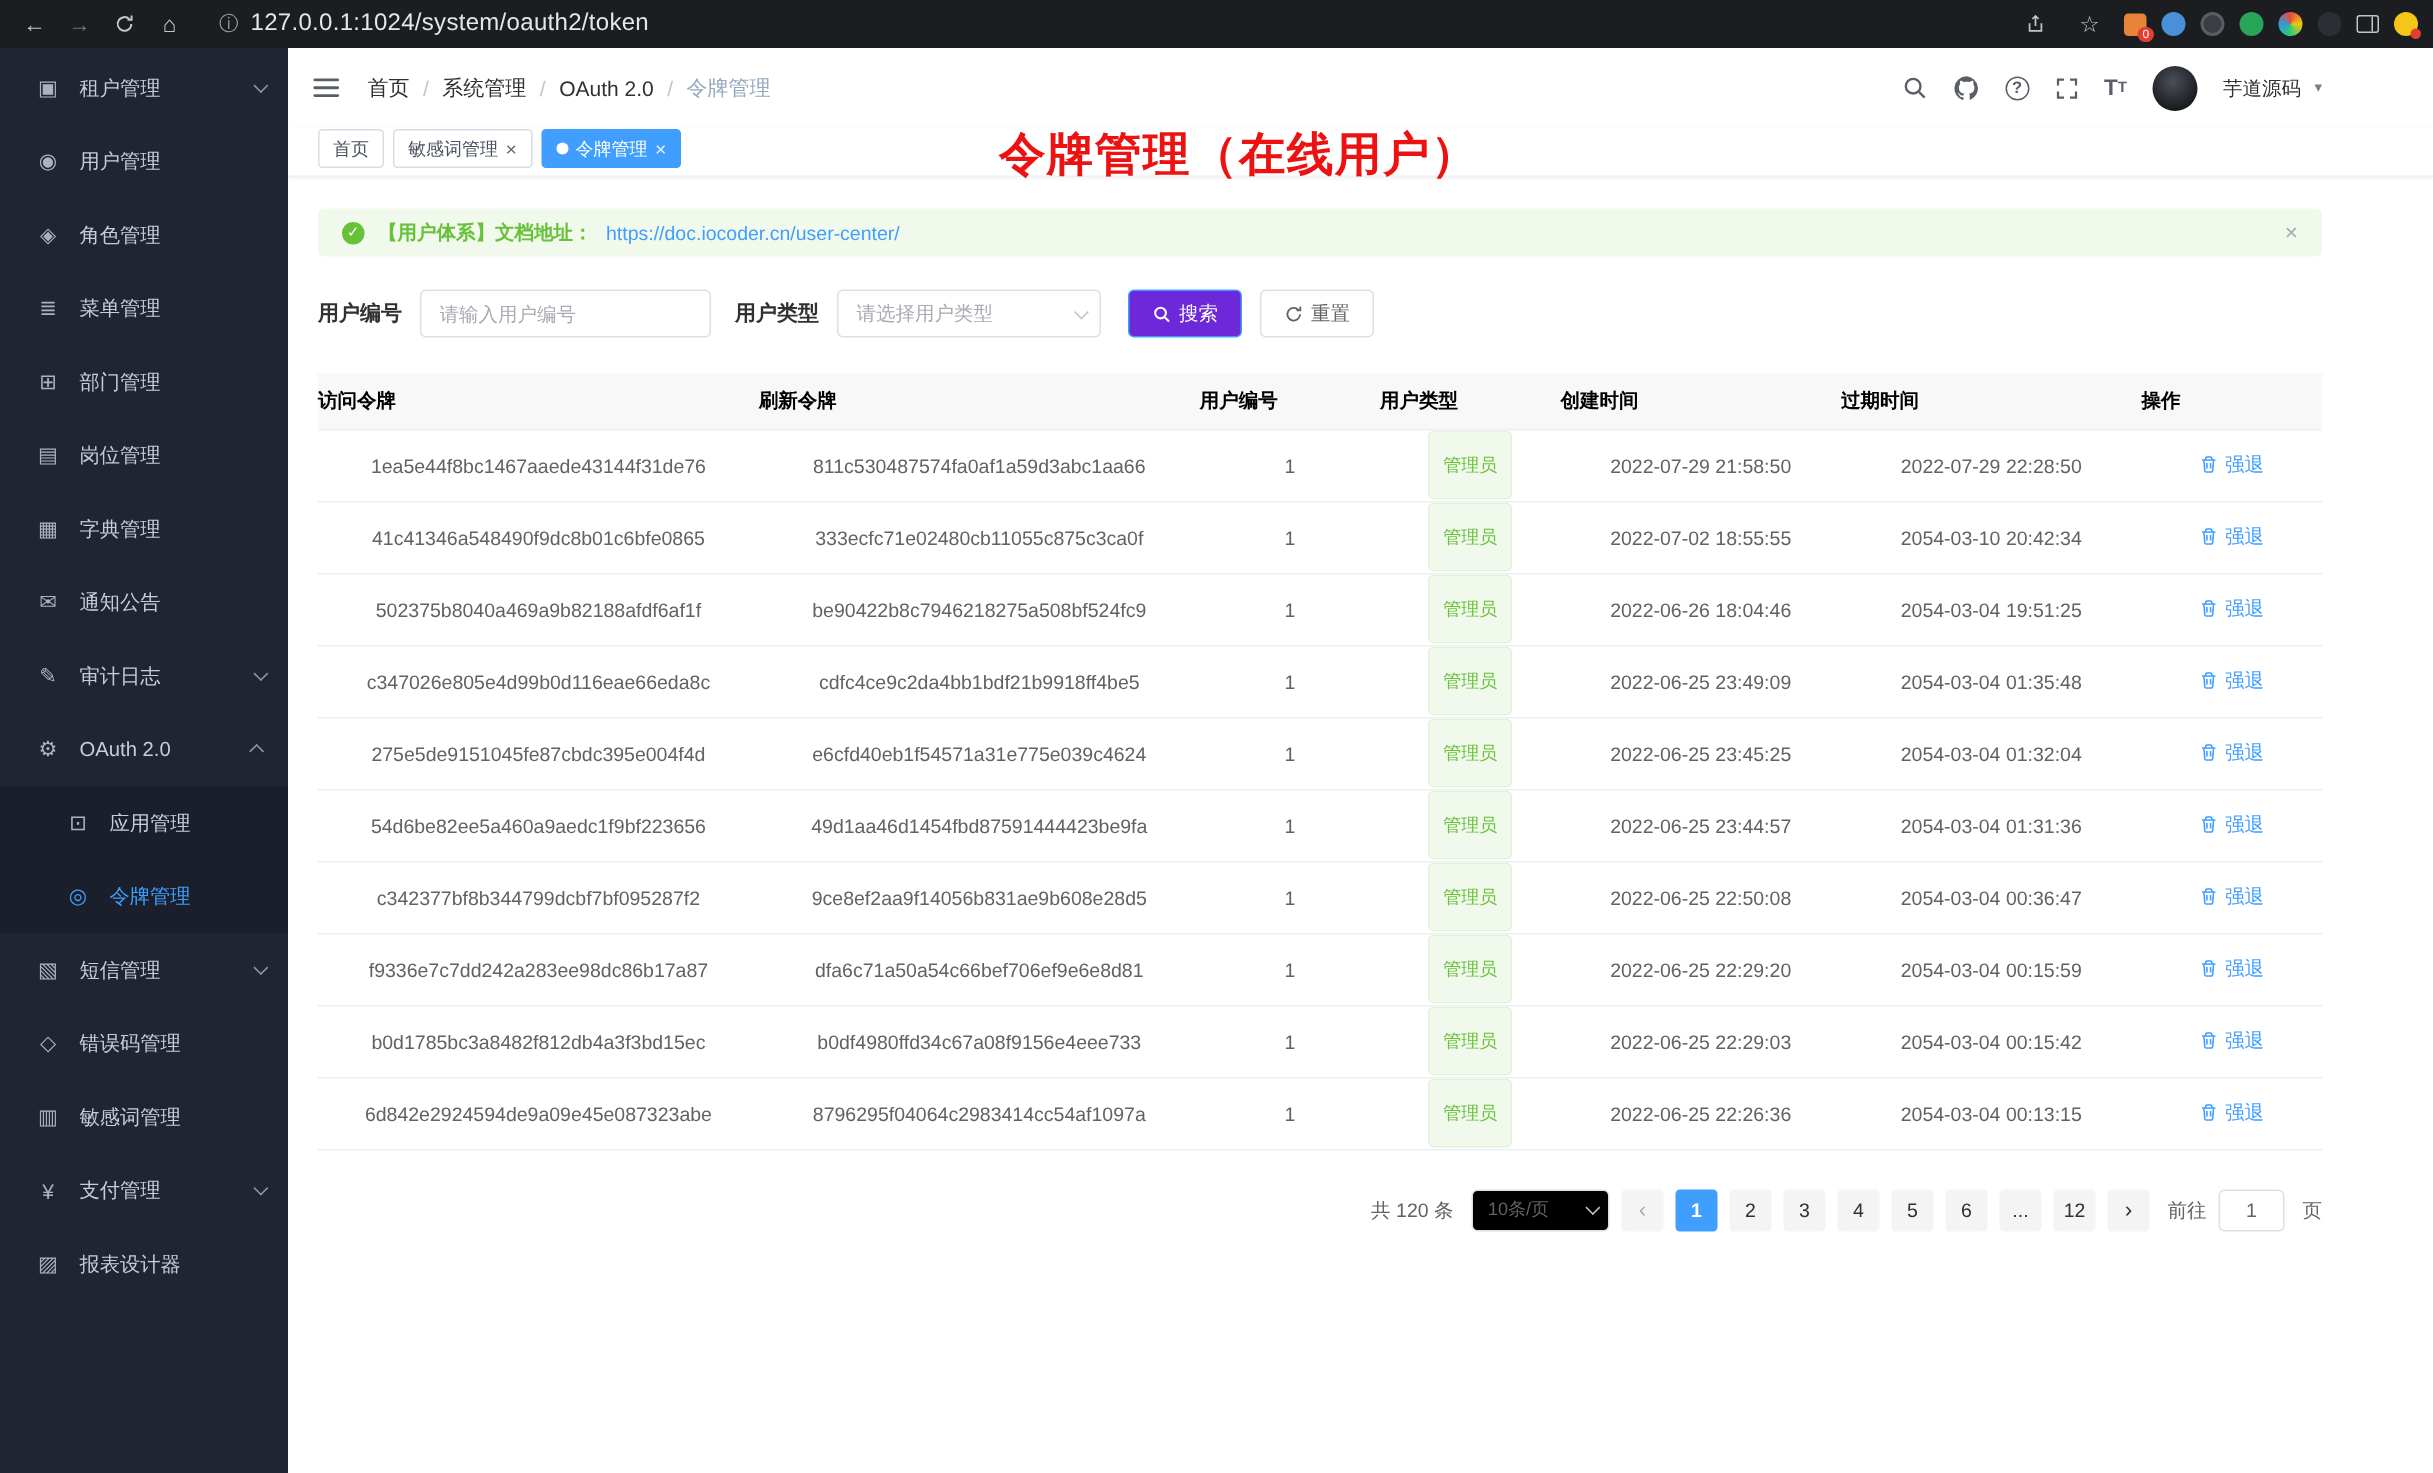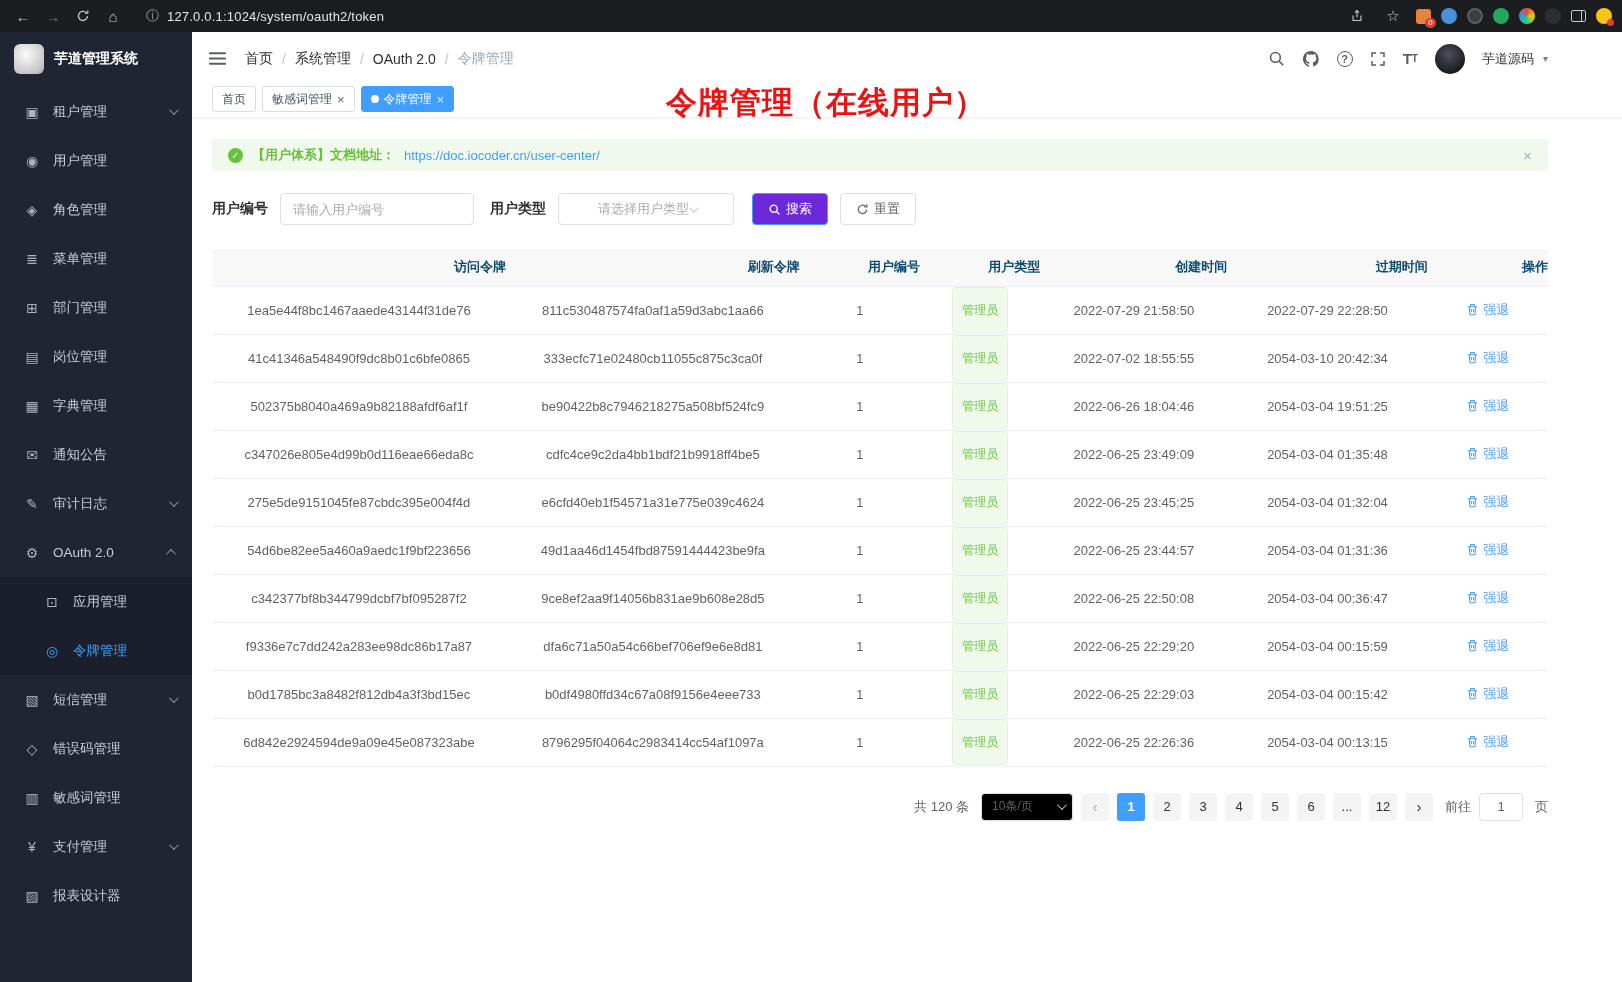--- a/index.html
+++ b/index.html
@@ -5,21 +5,21 @@
   * { box-sizing: border-box; margin: 0; padding: 0; }
   html, body { width: 1622px; height: 982px; overflow: hidden; }
   body { font-family: "Liberation Sans", "DejaVu Sans", sans-serif; background: #fff; font-size: 13px; }
 
   
   .browser-bar { height: 32px; background: #1c1d21; display: flex; align-items: center; padding: 0 10px; gap: 4px; color: #b9bcc1; }
   .b-icon { width: 26px; height: 26px; display: inline-flex; align-items: center; justify-content: center; font-size: 15px; color: #c3c6cb; border-radius: 4px; }
   .b-icon.dim { color: #6f7377; }
   .url-box { display: flex; align-items: center; gap: 8px; margin-left: 16px; flex: 1; min-width: 0; }
   .info-i { color: #9aa0a6; font-size: 13px; }
-  .url-text { color: #e4e6e9; font-size: 13px; letter-spacing: .2px; white-space: nowrap; }
+  .url-text { color: #e4e6e9; font-size: 16px; letter-spacing: .2px; white-space: nowrap; }
   .browser-right { display: flex; align-items: center; gap: 10px; margin-left: auto; }
   .ext-dot { width: 16px; height: 16px; border-radius: 50%; display: inline-block; position: relative; }
   .ext-square { width: 15px; height: 15px; border-radius: 3px; display: inline-block; position: relative; }
   .badge { position: absolute; right: -5px; bottom: -4px; background: #e33e32; color: #fff; font-size: 8px; line-height: 10px; min-width: 11px; text-align: center; border-radius: 5px; padding: 0 2px; }
   .dotbadge { position: absolute; right: -2px; bottom: -2px; width: 7px; height: 7px; border-radius: 50%; background: #e33e32; }
   .split-icon { width: 15px; height: 12px; border: 1.5px solid #c3c6cb; border-radius: 2px; position: relative; }
   .split-icon::after { content: ""; position: absolute; top: 0; bottom: 0; right: 3px; width: 1.5px; background: #c3c6cb; }
 
   
   .app { display: flex; height: 950px; }
@@ -70,30 +70,30 @@
   .alert-success { height: 32px; background: #f0f9eb; border-radius: 4px; display: flex; align-items: center; gap: 9px; padding: 0 16px; font-size: 13px; }
   .alert-check { width: 15px; height: 15px; border-radius: 50%; background: #67c23a; color: #fff; font-size: 10px; display: inline-flex; align-items: center; justify-content: center; flex-shrink: 0; }
   .alert-text { color: #67c23a; font-weight: bold; }
   .alert-link { color: #409eff; text-decoration: none; cursor: pointer; }
   .alert-close { margin-left: auto; color: #a8abb2; font-size: 15px; cursor: pointer; }
 
   .filter-bar { margin-top: 22px; display: flex; align-items: center; gap: 12px; }
   .f-label { font-size: 14px; font-weight: bold; color: #303133; white-space: nowrap; }
   .f-input { width: 194px; height: 32px; border: 1px solid #dcdfe6; border-radius: 4px; padding: 0 12px; font-size: 13px; color: #606266; outline: none; font-family: inherit; }
   .f-input::placeholder { color: #a8abb2; }
-  .f-select { width: 176px; height: 32px; border: 1px solid #dcdfe6; border-radius: 4px; padding: 0 10px 0 12px; display: flex; align-items: center; justify-content: center; cursor: pointer; background: #fff; }
+  .f-select { width: 176px; height: 32px; border: 1px solid #dcdfe6; border-radius: 4px; padding: 0 10px 0 12px; display: flex; align-items: center; justify-content: space-between; cursor: pointer; background: #fff; }
   .f-select .ph { color: #a8abb2; font-size: 13px; }
   .sel-chevron { width: 7px; height: 7px; border-right: 1.4px solid #c0c4cc; border-bottom: 1.4px solid #c0c4cc; transform: rotate(45deg) translateY(-2px); }
   .btn { height: 32px; border-radius: 4px; font-size: 13px; display: inline-flex; align-items: center; gap: 5px; padding: 0 15px; cursor: pointer; font-family: inherit; }
   .btn-primary { background: #6d28d9; border: 1px solid #409eff; color: #fff; margin-left: 6px; }
   .btn-default { background: #fff; border: 1px solid #dcdfe6; color: #606266; }
 
   
   .data-table { margin-top: 24px; width: 100%; border-collapse: collapse; table-layout: fixed; font-size: 13px; color: #606266; }
-  .data-table th { height: 37px; background: #f8f8f9; color: #0c4a6e; font-weight: bold; font-size: 13px; border-bottom: 1px solid #ebeef5; text-align: right; }
+  .data-table th { height: 37px; background: #f8f8f9; color: #000000; font-weight: bold; font-size: 13px; border-bottom: 1px solid #ebeef5; text-align: left; }
   .data-table td { height: 48px; border-bottom: 1px solid #ebeef5; text-align: center; white-space: nowrap; overflow: hidden; text-overflow: ellipsis; }
   .tag-success { display: inline-block; padding: 15px 9px; font-size: 12px; color: #67c23a; background: #f0f9eb; border: 1px solid #e1f3d8; border-radius: 4px; line-height: 1.2; }
   .danger-link { color: #409eff; display: inline-flex; align-items: center; gap: 4px; cursor: pointer; font-size: 13px; }
 
   
   .pagination { margin-top: 26px; display: flex; align-items: center; justify-content: flex-end; gap: 8px; font-size: 13px; color: #606266; }
   .pg-total { margin-right: 4px; }
   .pg-size { width: 92px; height: 28px; border: 1px solid #dcdfe6; border-radius: 4px; display: flex; align-items: center; justify-content: space-between; padding: 0 8px 0 10px; font-size: 12px; cursor: pointer; background: #000000; }
   .pg-btn { min-width: 28px; height: 28px; border: none; border-radius: 3px; background: #f4f4f5; color: #303133; font-size: 13px; cursor: pointer; font-family: inherit; }
   .pg-btn.active { background: #409eff; color: #fff; font-weight: bold; }
@@ -146,24 +146,20 @@
         <span class="dotbadge"></span>
       </span>
   </div>
 </div>
 
 <div class="annotation">令牌管理（在线用户）</div>
 
 <div class="app">
 
   <aside class="sidebar">
-    <div class="logo-row">
-      <span class="logo-img"></span>
-      <span class="logo-title">芋道管理系统</span>
-    </div>
     <nav class="menu">
 
         <div class="menu-item">
           <span class="mi-icon">▣</span>
           <span class="mi-label">租户管理</span>
           <span class="mi-chevron"></span>
         </div>
 
         <div class="menu-item">
           <span class="mi-icon">◉</span>

